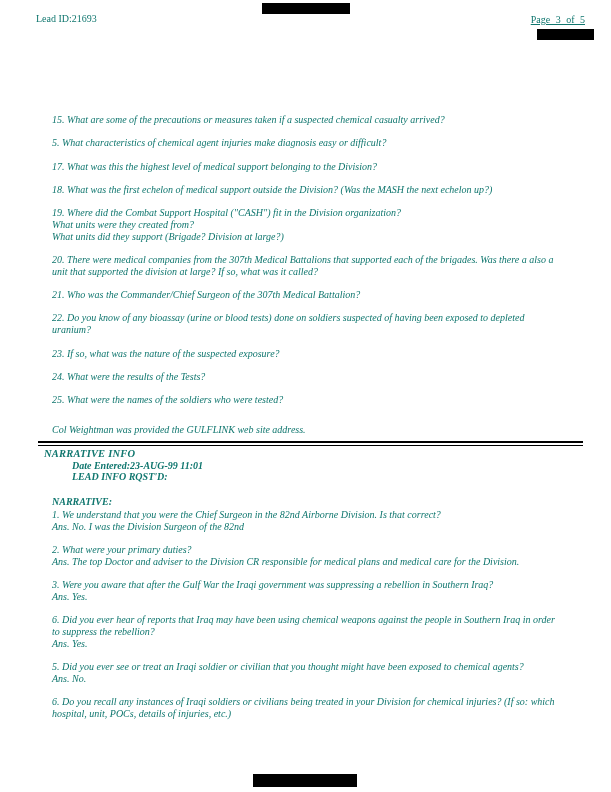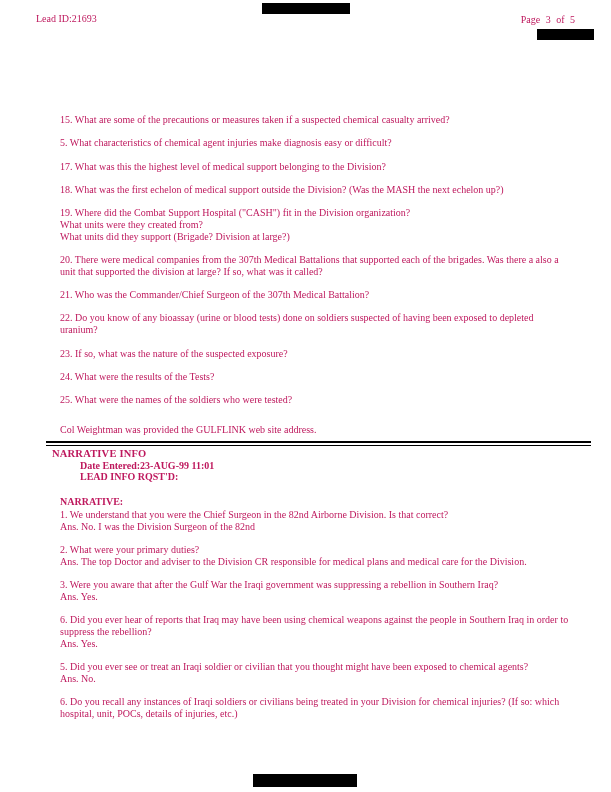--- a/index.html
+++ b/index.html
@@ -1,34 +1,34 @@
 <!DOCTYPE html>
 <html><head>
 <meta charset="utf-8">
 <style>
   html,body { margin:0; padding:0; background:#ffffff; }
   .page {
     position:relative;
     width:611px; height:792px;
     background:#ffffff;
     font-family:"Liberation Serif", serif;
-    color:#be185d;
+    color:#0f766e;
     overflow:hidden;
   }
   .redact { position:absolute; background:#000000; }
   #redact-top    { left:262px; top:3px;   width:88px;  height:11px; }
   #redact-hdr-r  { left:537px; top:29px;  width:57px;  height:11px; }
   #redact-bottom { left:253px; top:774px; width:104px; height:13px; }
 
   .hdr-left  { position:absolute; top:13px; left:36px;  font-size:10px; }
-  .hdr-right { position:absolute; top:14px; right:36px; font-size:10px; word-spacing:3px; }
+  .hdr-right { position:absolute; top:14px; right:26px; font-size:10px; word-spacing:3px;text-decoration:underline; }
 
   .body {
-    position:absolute; left:60px; top:114px; width:513px;
-    font-size:10px; line-height:11.8px;
+    position:absolute; left:52px; top:114px; width:513px;
+    font-size:10px; line-height:11.8px;font-style:italic;
   }
   .para { margin:0 0 11.5px 0; }
   .closing { margin-top:18px; margin-bottom:5px; }
 
   .rule {
     margin-left:-14px;
     width:545px;
     height:2px;
     border-top:2.5px solid #000;
     border-bottom:1px solid #000;

